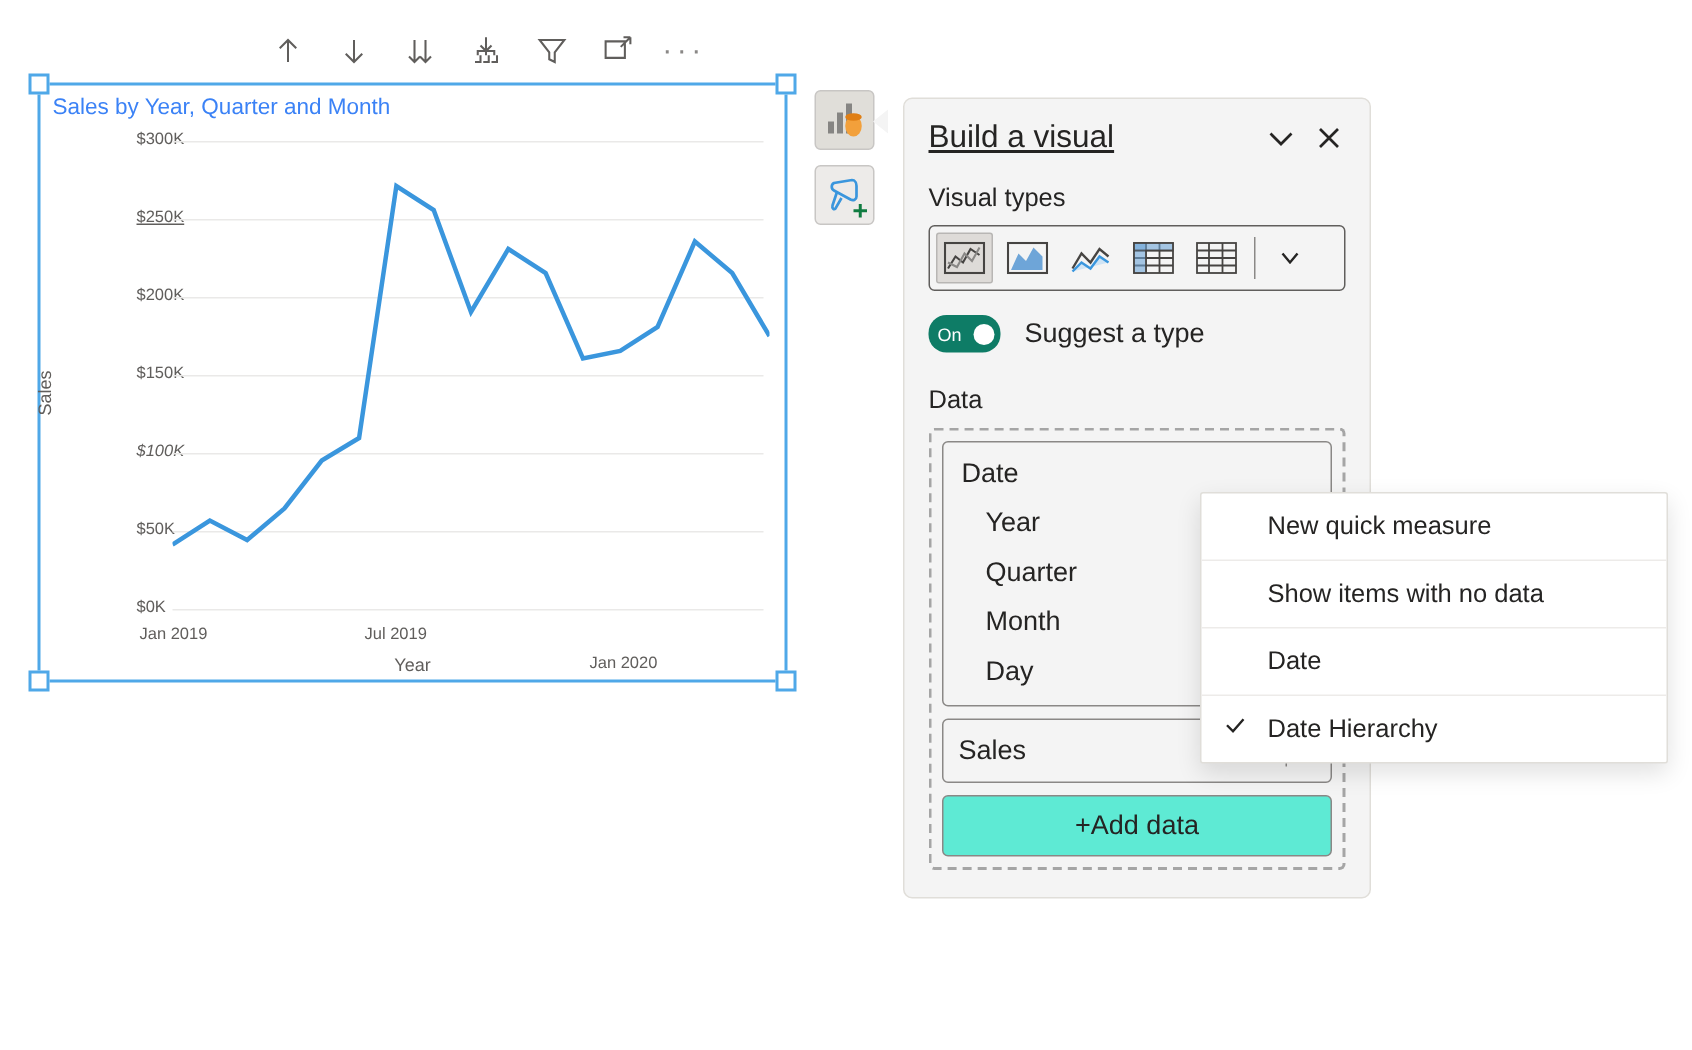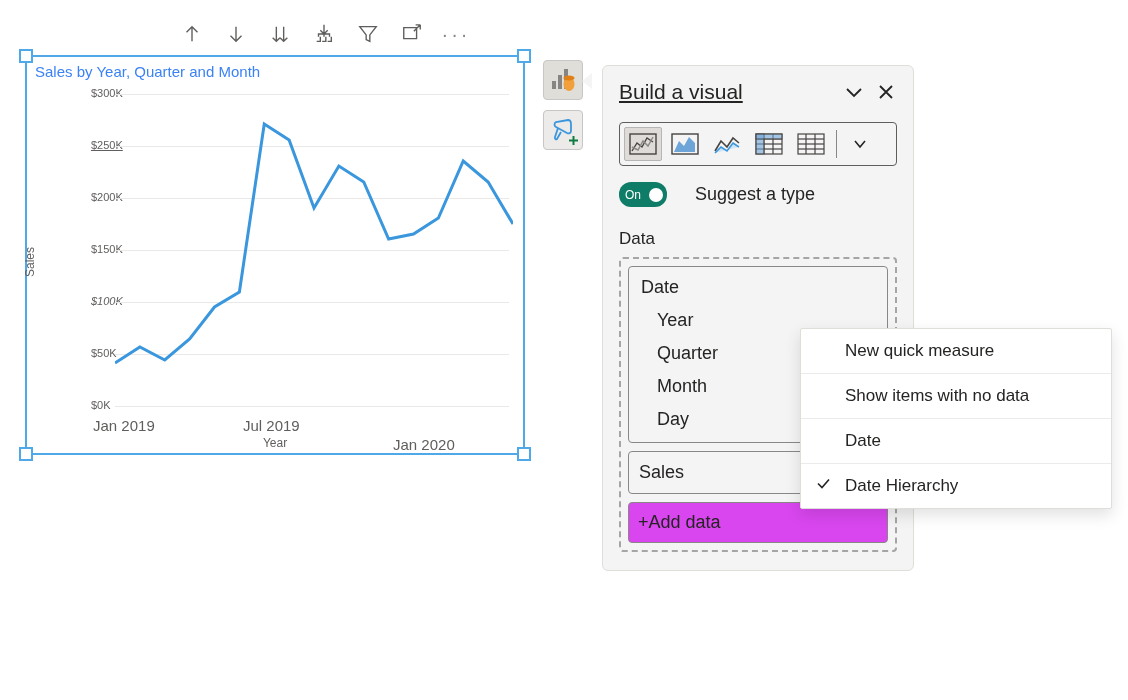--- a/index.html
+++ b/index.html
@@ -16,21 +16,21 @@
     .handle { position: absolute; width: 14px; height: 14px; background: #fff; border: 2px solid #4fa8e8; }
     .h-tl { left: -8px; top: -8px; }
     .h-tr { right: -8px; top: -8px; }
     .h-bl { left: -8px; bottom: -8px; }
     .h-br { right: -8px; bottom: -8px; }
 
     .chart-title { position: absolute; left: 8px; top: 6px; font-size: 15px; color: #3b82f6; }
     .y-axis-label { position: absolute; left: 3px; top: 50%; transform: rotate(-90deg) translateX(-50%); transform-origin: left center; font-size: 12px; color: #605e5c; }
     .x-axis-label { position: absolute; bottom: 3px; left: 50%; transform: translateX(-50%); font-size: 12px; color: #605e5c; }
     .y-tick { position: absolute; left: 44px; font-size: 11px; color: #605e5c; margin-left: 20px; }
-    .x-tick { position: absolute; font-size: 15px; color: #605e5c; }
+    .x-tick { position: absolute; font-size: 11px; color: #605e5c; }
     .grid-line { position: absolute; left: 88px; right: 14px; height: 1px; background: #eae9e8; }
     .line-svg { position: absolute; left: 88px; top: 30px; right: 14px; bottom: 55px; }
 
     
     .side-tools { position: absolute; left: 543px; top: 60px; display: flex; flex-direction: column; gap: 10px; }
     .side-btn { width: 40px; height: 40px; border: 1px solid #c8c6c4; background: #edebe9; display: flex; align-items: center; justify-content: center; cursor: pointer; border-radius: 4px; }
     .side-btn.active { background: #e0ded9; }
     .side-btn.callout { position: relative; }
     .callout-tri { position: absolute; right: -10px; top: 12px; width: 0; height: 0; border-top: 8px solid transparent; border-bottom: 8px solid transparent; border-right: 10px solid #f4f4f4; }
 
@@ -41,36 +41,36 @@
     .pane-controls { display: flex; gap: 10px; }
     .pane-ctrl { width: 22px; height: 22px; cursor: pointer; display: flex; align-items: center; justify-content: center; }
 
     .section-label { font-size: 17px; color: #252423; margin-bottom: 8px; }
     .visual-strip { border: 1px solid #605e5c; border-radius: 4px; height: 44px; display: flex; align-items: center; padding: 4px; gap: 4px; margin-bottom: 16px; background: #f4f4f4; }
     .vis-type { width: 38px; height: 34px; display: flex; align-items: center; justify-content: center; cursor: pointer; border-radius: 2px; border: 1px solid transparent; }
     .vis-type.active { background: #dedbd8; border: 1px solid #b8b6b4; }
     .vis-divider { width: 1px; height: 28px; background: #8a8886; margin: 0 2px; }
     .vis-chevron { width: 34px; height: 34px; display: flex; align-items: center; justify-content: center; cursor: pointer; }
 
-    .toggle-row { display: flex; align-items: center; gap: 28px; margin-bottom: 22px; }
+    .toggle-row { display: flex; align-items: center; gap: 16px; margin-bottom: 22px; }
     .toggle { width: 48px; height: 25px; border-radius: 12px; background: #0e7c66; position: relative; cursor: pointer; display: flex; align-items: center; }
     .toggle-knob { width: 14px; height: 14px; border-radius: 50%; background: #fff; margin-left: 30px; }
     .toggle-text { position: absolute; left: 6px; color: #fff; font-size: 12px; }
     .toggle-label { font-size: 18px; }
 
     .data-well { border: 2px dashed #a5a5a5; border-radius: 4px; padding: 7px; }
     .field-card { border: 1px solid #8a8886; border-radius: 4px; background: #f4f4f4; margin-bottom: 8px; }
     .field-head { padding: 10px 12px 6px 12px; font-size: 18px; }
     .field-sub { padding: 6px 12px 6px 28px; font-size: 18px; color: #252423; }
     .field-sub:last-child { padding-bottom: 12px; }
     .field-row { display: flex; align-items: center; justify-content: space-between; padding: 10px 10px; font-size: 18px; }
     .field-actions { display: flex; align-items: center; gap: 8px; }
     .field-x { cursor: pointer; width: 20px; height: 20px; display: flex; align-items: center; justify-content: center; }
     .field-chev { cursor: pointer; width: 20px; height: 20px; display: flex; align-items: center; justify-content: center; border-left: 1px solid #8a8886; padding-left: 8px; }
-    .add-data { border: 1px solid #8a8886; border-radius: 4px; padding: 9px; font-size: 18px; cursor: pointer; background: #d946ef; }
+    .add-data { border: 1px solid #8a8886; border-radius: 4px; text-align: center; padding: 9px; font-size: 18px; cursor: pointer; background: #5eead4; }
 
     
     .context-menu { position: absolute; left: 800px; top: 328px; width: 312px; background: #fff; border: 1px solid #e0ded9; border-radius: 2px; box-shadow: 0 6px 16px rgba(0,0,0,0.12); }
     .ctx-item { padding: 12px 16px 12px 44px; font-size: 17px; cursor: pointer; border-bottom: 1px solid #edebe9; position: relative; }
     .ctx-item:last-child { border-bottom: none; }
     .ctx-check { position: absolute; left: 14px; top: 50%; transform: translateY(-50%); }
 
     svg.icon { display: block; }
   </style>
 </head>
@@ -178,20 +178,21 @@
           </svg>
         </div>
       <div class="pane-ctrl">
           <svg width="20" height="20" viewBox="0 0 20 20" fill="none" stroke="#252423" stroke-width="1.8">
             <path d="M4 4 L16 16 M16 4 L4 16"></path>
           </svg>
         </div>
     </div>
   </div>
 
+  <div class="section-label">Visual types</div>
   <div class="visual-strip">
     <div class="vis-type active">
         <svg width="28" height="22" viewBox="0 0 28 22" fill="none" stroke="#464442" stroke-width="1.4">
           <rect x="1" y="1" width="26" height="20"></rect>
           <polyline points="3,18 8,10 13,14 18,5 24,9"></polyline>
           <polyline points="3,14 9,17 14,8 19,13 24,4" stroke="#8a8886"></polyline>
         </svg>
       </div>
     <div class="vis-type">
         <svg width="28" height="22" viewBox="0 0 28 22">

